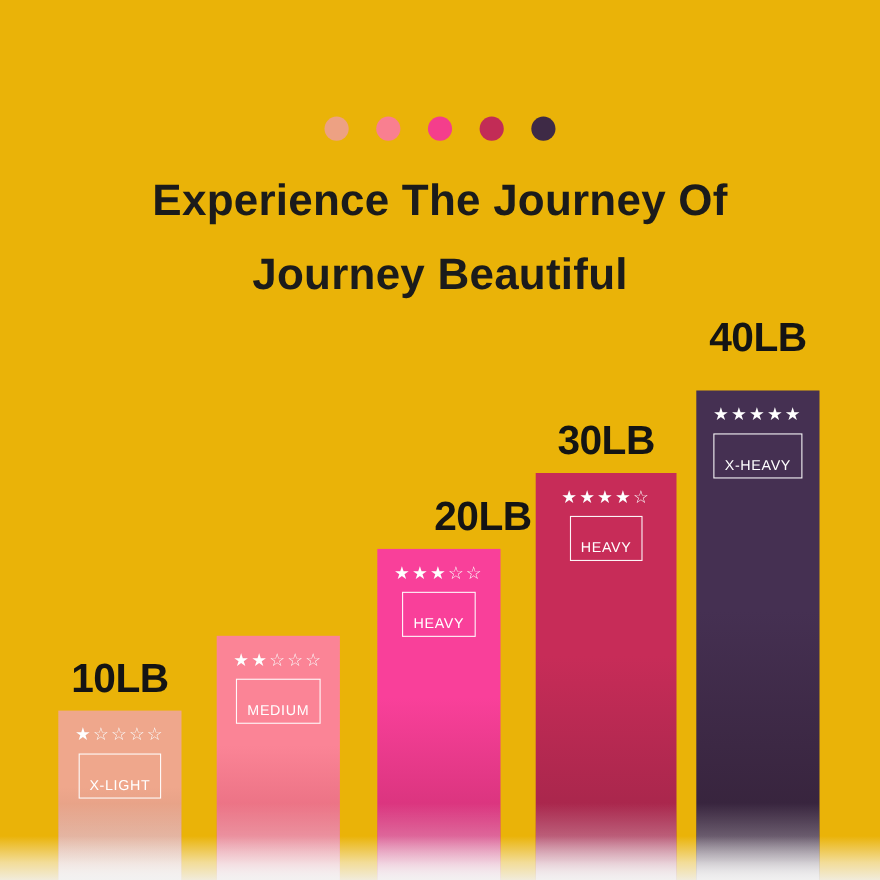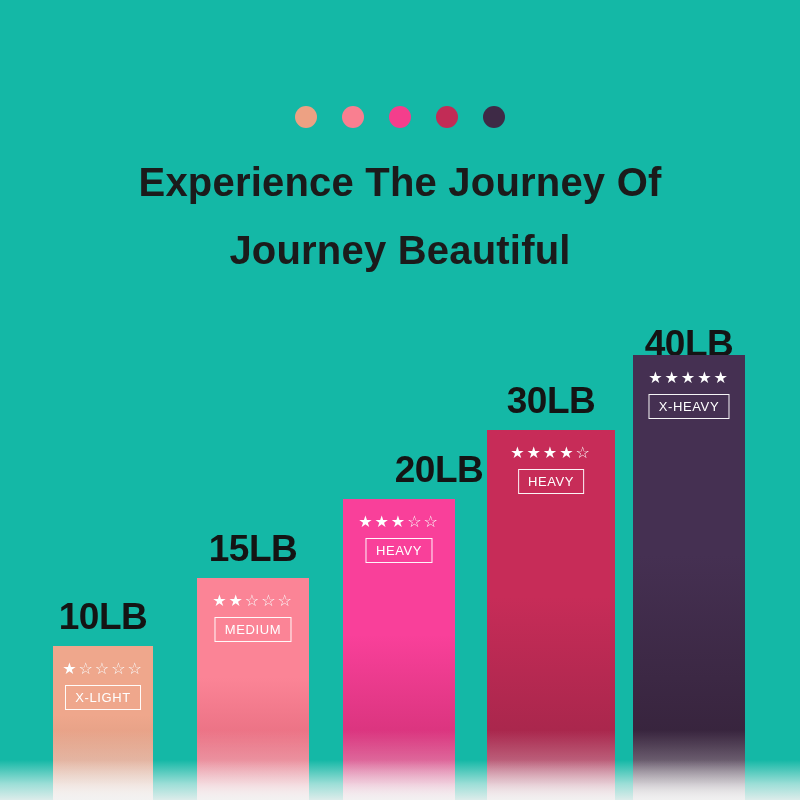--- a/index.html
+++ b/index.html
@@ -13,21 +13,21 @@
   body {
     background: #ffffff;
     font-family: "Liberation Sans", sans-serif;
     position: relative;
   }
 
   #stage {
     position: relative;
     width: 800px;
     height: 800px;
-    background: #14b8a6;
+    background: #eab308;
     overflow: hidden;
   }
 
   
   #dot-row {
     position: absolute;
     top: 106px;
     left: 0;
     width: 800px;
     display: flex;
@@ -121,21 +121,21 @@
   }
 
   .level-box {
     display: inline-block;
     margin-top: 7px;
     border: 1.6px solid rgba(255,255,255,0.95);
     color: #ffffff;
     font-size: 13px;
     line-height: 15px;
     letter-spacing: 0.6px;
-    padding: 4px 9px 4px 9px;
+    padding: 20px 9px 4px 9px;
     white-space: nowrap;
     font-family: "Liberation Sans", sans-serif;
   }
 
   
   #floor-fade {
     position: absolute;
     left: 0; right: 0; bottom: 0;
     height: 40px;
     background: linear-gradient(to bottom, rgba(255,255,255,0) 0%, rgba(248,248,248,0.6) 60%, rgba(242,242,242,0.9) 100%);
@@ -155,33 +155,32 @@
     <span class="dot" style="background: rgb(62, 42, 70);"></span>
   </div>
 
   <h1 id="headline">
     <span class="hl-line">Experience The Journey Of</span>
     <span class="hl-line">Journey Beautiful</span>
   </h1>
 
   <div id="chart">
 
-    <div class="bar-group" style="left: 53px; width: 100px; height: 214px;">
+    <div class="bar-group" style="left: 53px; width: 112px; height: 214px;">
       <div class="bar-weight" style="bottom: 162px;">10LB</div>
       <div class="bar" style="height: 154px; background: linear-gradient(rgb(239, 167, 140) 0%, rgb(239, 167, 140) 45%, rgb(201, 144, 119) 100%);">
         <div class="bar-badge">
           <div class="stars">★☆☆☆☆</div>
           <div class="level-box">X-LIGHT</div>
         </div>
         <div class="bar-fade"></div>
       </div>
     </div>
 
     <div class="bar-group" style="left: 197px; width: 112px; height: 282px;">
-      <div class="bar-weight" style="bottom: 230px;">15LB</div>
       <div class="bar" style="height: 222px; background: linear-gradient(rgb(251, 132, 150) 0%, rgb(251, 132, 150) 45%, rgb(217, 94, 113) 100%);">
         <div class="bar-badge">
           <div class="stars">★★☆☆☆</div>
           <div class="level-box">MEDIUM</div>
         </div>
         <div class="bar-fade"></div>
       </div>
     </div>
 
     <div class="bar-group" style="left: 343px; width: 112px; height: 361px;">
@@ -200,21 +199,21 @@
       <div class="bar" style="height: 370px; background: linear-gradient(rgb(199, 44, 88) 0%, rgb(199, 44, 88) 45%, rgb(155, 36, 71) 100%);">
         <div class="bar-badge">
           <div class="stars">★★★★☆</div>
           <div class="level-box">HEAVY</div>
         </div>
         <div class="bar-fade"></div>
       </div>
     </div>
 
     <div class="bar-group" style="left: 633px; width: 112px; height: 505px;">
-      <div class="bar-weight" style="bottom: 435px; text-align: center;">40LB</div>
+      <div class="bar-weight" style="bottom: 472px; text-align: center;">40LB</div>
       <div class="bar" style="height: 445px; background: linear-gradient(rgb(69, 48, 82) 0%, rgb(69, 48, 82) 45%, rgb(51, 32, 54) 100%);">
         <div class="bar-badge">
           <div class="stars">★★★★★</div>
           <div class="level-box">X-HEAVY</div>
         </div>
         <div class="bar-fade"></div>
       </div>
     </div>
 
   </div>

